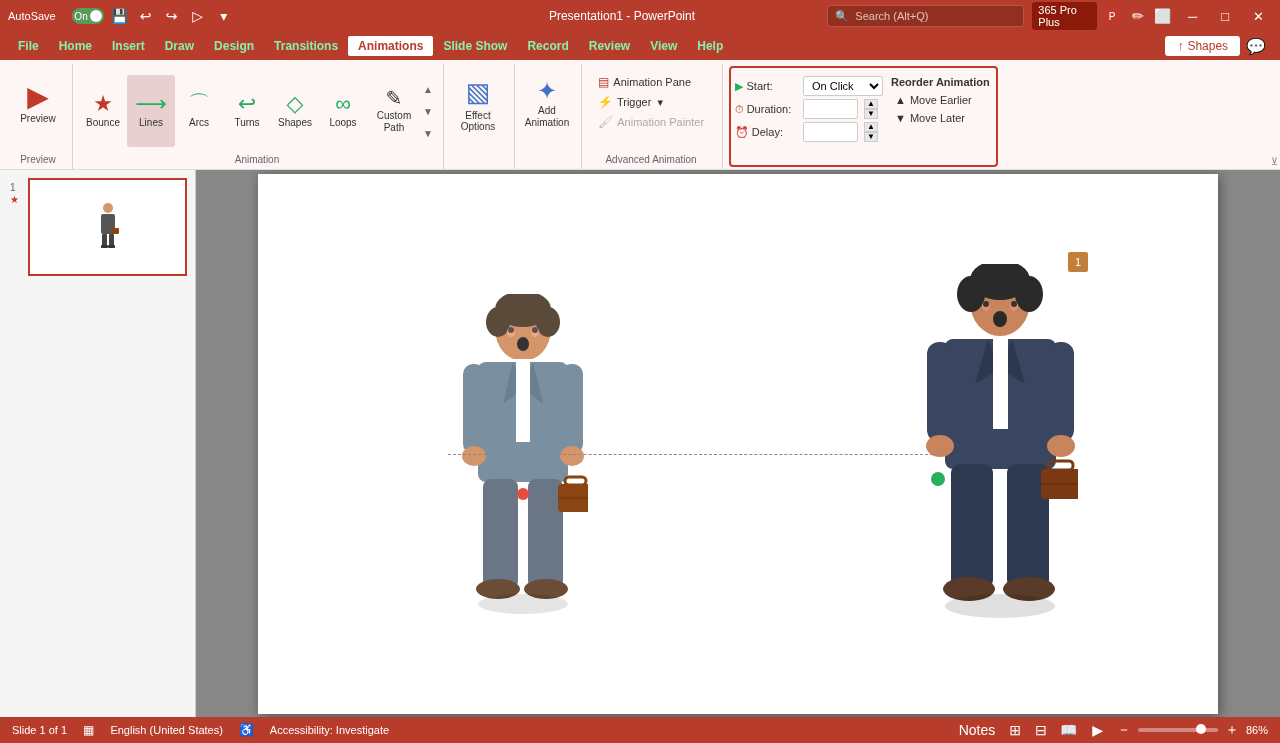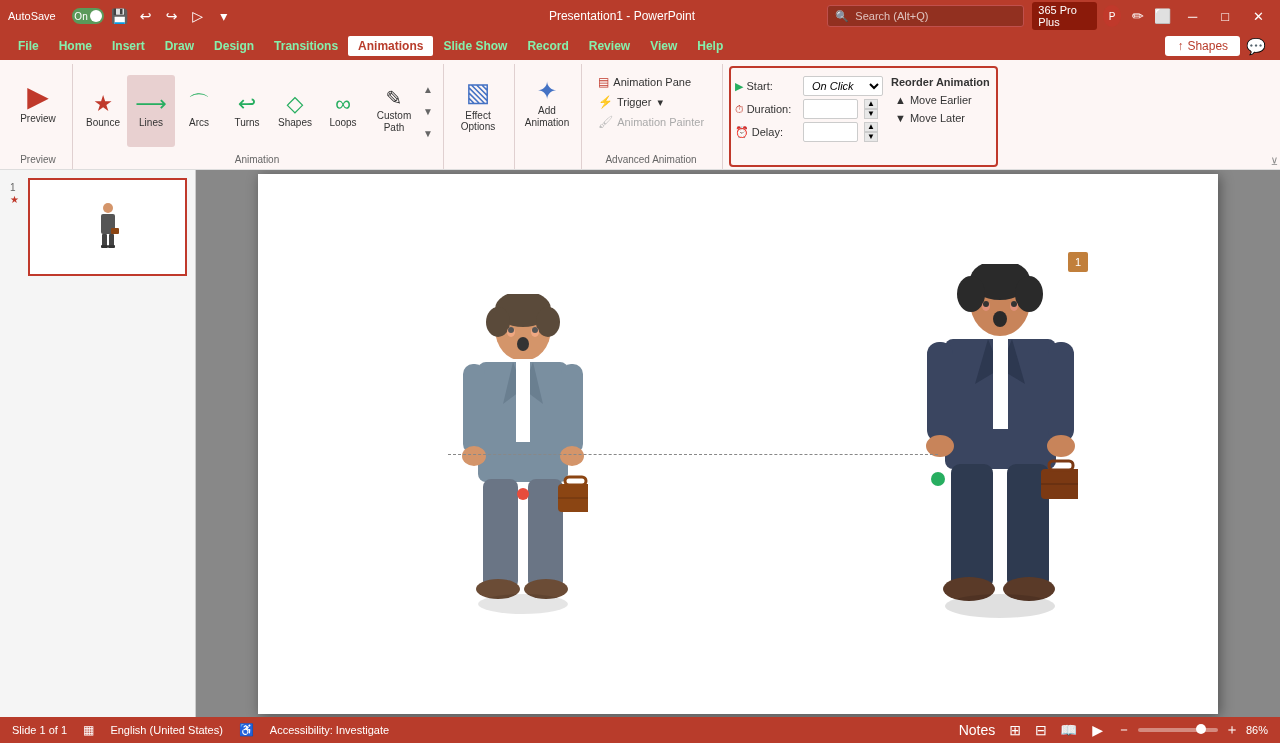--- a/index.html
+++ b/index.html
@@ -158,21 +158,21 @@
     }
     .reorder-title {
       font-size: 11px; color: #333; font-weight: 600; margin-bottom: 2px;
     }
     .reorder-btn {
       display: flex; align-items: center; gap: 4px; font-size: 11px; color: #333;
       background: none; border: none; cursor: pointer; padding: 2px 4px; border-radius: 2px;
     }
     .start-dropdown {
       border: 1px solid #ccc; border-radius: 2px; padding: 1px 4px;
-      font-size: 11px; height: 20px; background: white; width: 80px; font-style: italic;
+      font-size: 11px; height: 20px; background: white; width: 80px;
     }
 
     
     .ribbon-expand {
       position: absolute; bottom: 2px; right: 2px;
       background: none; border: none; font-size: 10px; color: #888; cursor: pointer;
     }
 
     
     .main-area {

